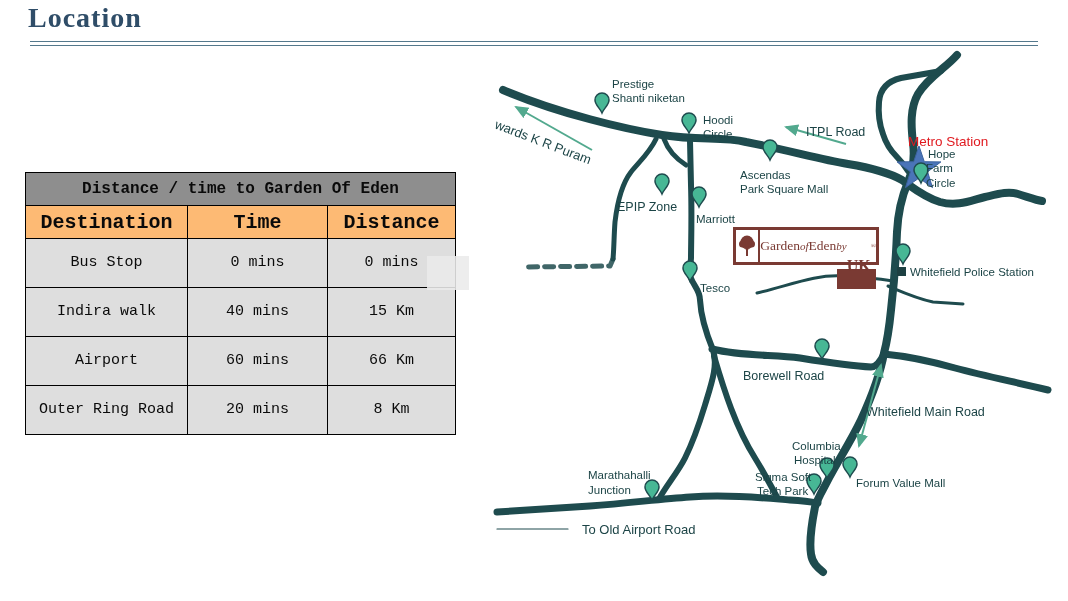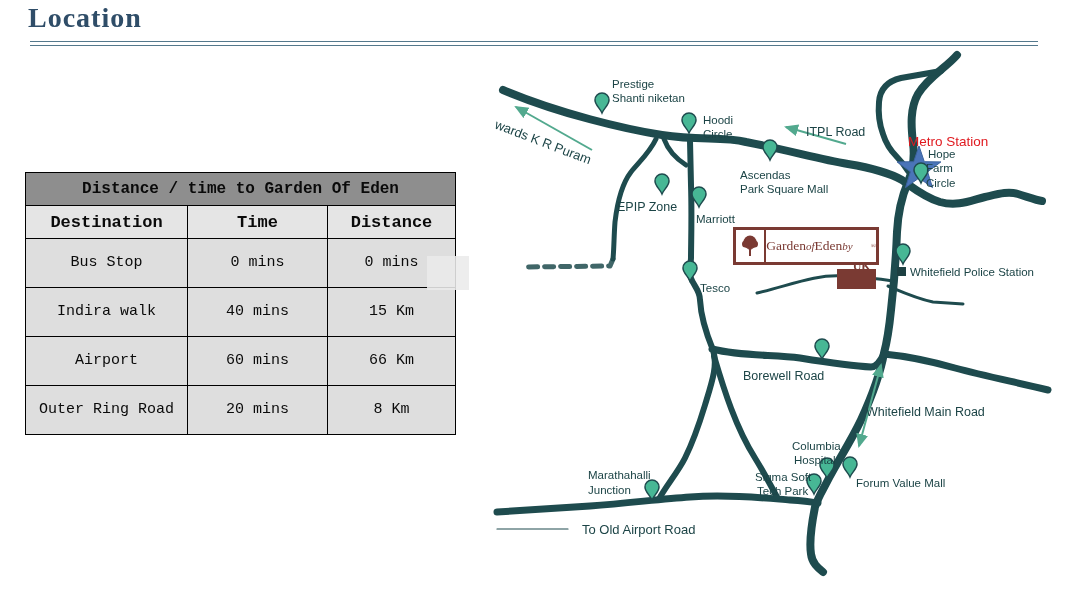--- a/index.html
+++ b/index.html
@@ -10,36 +10,36 @@
               font-family:"Liberation Serif",serif;font-weight:bold;font-size:28px;
               color:#2f4d68;letter-spacing:1px;}
   .title-rule{position:absolute;left:30px;top:41px;width:1008px;height:3px;
               border-top:1px solid #54788c;border-bottom:1px solid #54788c;}
   
   table.dist{position:absolute;left:25px;top:172px;width:430px;border-collapse:collapse;
              table-layout:fixed;z-index:1;}
   table.dist th,table.dist td{border:1.5px solid #000;text-align:center;color:#0a0a0a;
              font-family:Liberation Mono, monospace;}
   .t-title{background:#8e8e8e;font-size:16px;font-weight:bold;height:28px;padding:2px 4px;}
-  .t-head{background:#e5e5e5;font-size:17px;font-weight:bold;height:28px;padding:2px 4px;}
+  .t-head{background:#fdba74;font-size:20px;font-weight:bold;height:28px;padding:2px 4px;}
   td.cell{background:#dedede;font-size:15px;height:26px;padding:11px 6px;line-height:1.25;}
   
   .watermark{position:absolute;left:427px;top:256px;width:42px;height:34px;background:#ebebeb;
              opacity:.88;z-index:4;}
   
   svg.map{position:absolute;left:0;top:0;z-index:2;}
   
   .brand-box{position:absolute;left:733px;top:227px;width:146px;height:38px;box-sizing:border-box;
              border:3px solid #7a3a33;background:#fff;display:flex;align-items:stretch;z-index:3;}
   .brand-icon-cell{width:29px;border-right:2px solid #7a3a33;display:flex;align-items:center;
              justify-content:center;}
   .brand-text-cell{flex:1;display:flex;align-items:center;justify-content:center;
              font-family:"Liberation Serif",serif;color:#7a3a33;font-size:13.5px;white-space:nowrap;}
   .brand-text-cell .it{font-style:italic;font-size:11px;}
-  .brand-text-cell .sm{font-size:12px;font-weight:bold;margin-top:40px;}
+  .brand-text-cell .sm{font-size:16px;font-weight:bold;margin-top:40px;}
   .brand-text-cell sup{font-size:7px;}
 </style>
 </head>
 <body>
 
 <div class="slide">
 
   <h1 class="page-title">Location</h1>
   <div class="title-rule"></div>
 

